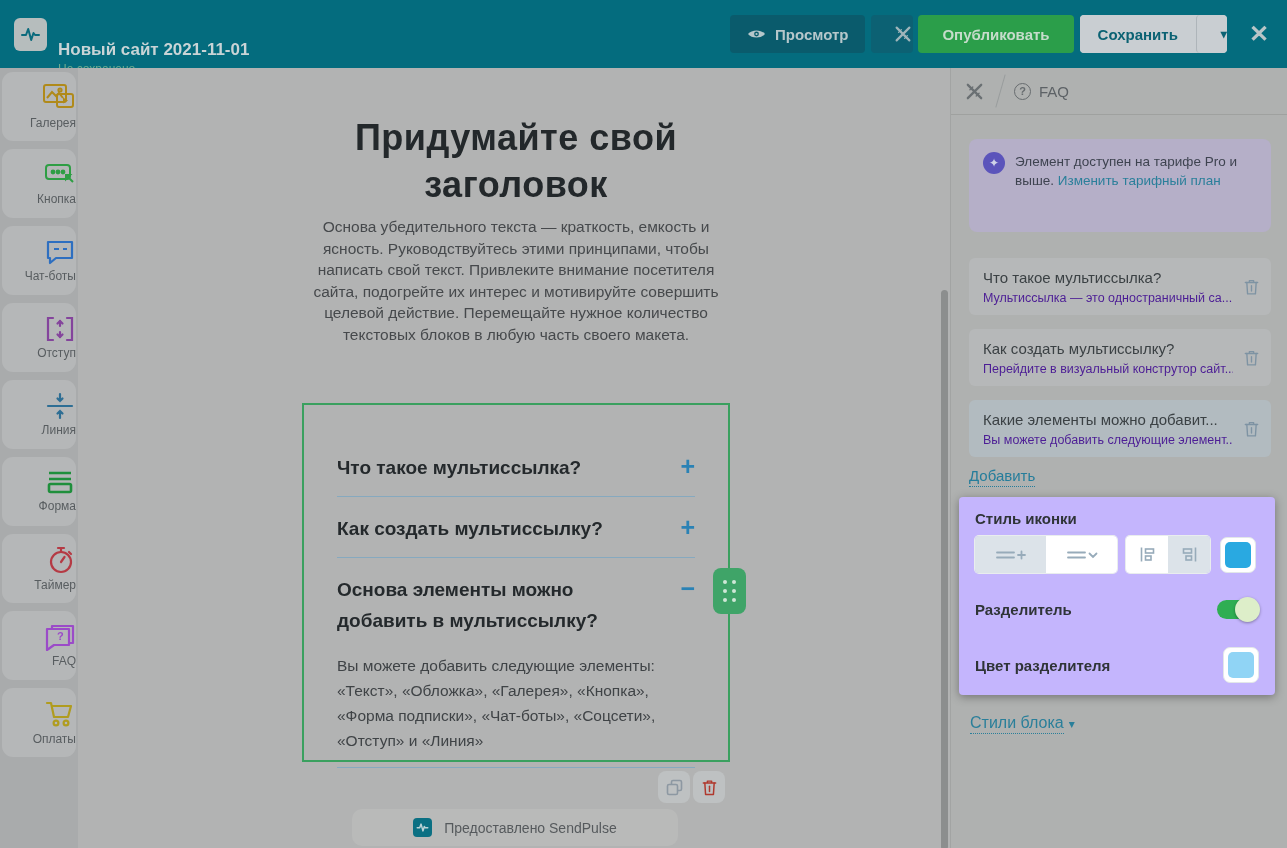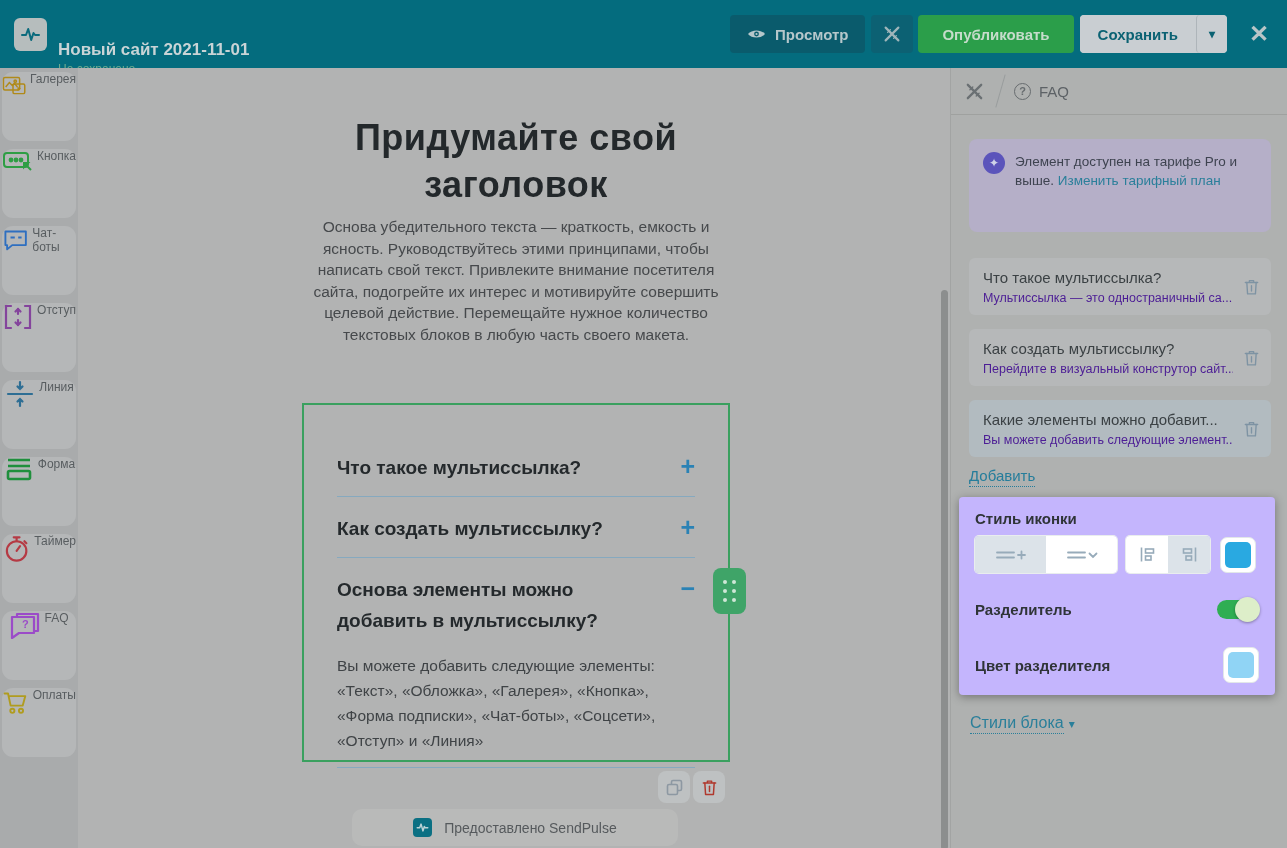--- a/index.html
+++ b/index.html
@@ -6,32 +6,32 @@
   html,body { width:1287px; height:848px; overflow:hidden; }
   body { font-family:"Liberation Sans", sans-serif; background:#b2b3b3; position:relative; }
 
   
   .topbar { position:absolute; left:0; top:0; width:1287px; height:68px; background:#046c7e; display:flex; align-items:center; }
   .logo-tile { width:33px; height:33px; margin-left:14px; background:#b6bdbd; border-radius:6px; display:flex; align-items:center; justify-content:center; flex:0 0 auto; }
   .titleblock { margin-left:11px; }
   .apptitle { color:#c9d4d6; font-size:17px; font-weight:700; line-height:20px;margin-top:48px; }
   .save-status { color:#6da98d; font-size:12px; margin-top:2px; }
   .topbtns { margin-left:auto; display:flex; align-items:center; }
-  .tbtn { height:38px; border:none; border-radius:4px; font-family:inherit; font-size:15px; font-weight:700; display:flex; align-items:center; justify-content:center; cursor:pointer; }
+  .tbtn { height:38px; border:none; border-radius:4px; font-family:inherit; font-size:15px; font-weight:700; display:flex; align-items:center; justify-content:flex-end; cursor:pointer; }
   .btn-preview { background:#0a5b6c; color:#b6c7cb; padding:0 17px; gap:9px; }
   .btn-tools { background:#0c6173; width:42px; margin-left:6px; }
   .btn-publish { background:#2b9e4a; color:#c6dccb; padding:0 24px; margin-left:5px; }
   .savewrap { display:flex; margin-left:6px; background:#c9ced2; border-radius:4px; overflow:hidden; }
   .btn-save { background:#c9ced2; color:#0b6273; padding:0 18px; }
   .btn-savecaret { background:#c9ced2; color:#0b6273; width:31px; border-left:1px solid #aeb5ba; font-size:12px; }
   .btn-close { background:transparent; border:none; color:#b9c5c7; font-size:24px; font-weight:700; margin:0 18px 0 22px; cursor:pointer; line-height:1; }
 
   
   .sidebar { position:absolute; left:0; top:68px; width:78px; height:780px; background:#a9abac; display:flex; flex-direction:column; gap:8px; padding-top:4px; }
-  .side-tile { width:74px; height:69px; margin-left:2px; background:#b5b7b8; border-radius:11px; display:flex; flex-direction:row; align-items:flex-start; justify-content:center; gap:3px; cursor:pointer; }
+  .side-tile { width:74px; height:69px; margin-left:2px; background:#b5b7b8; border-radius:11px; display:flex; flex-direction:column; align-items:flex-end; justify-content:center; gap:3px; cursor:pointer; }
   .side-label { font-size:12px; color:#585d60; }
 
   
   .canvas { position:absolute; left:78px; top:68px; width:872px; height:780px; background:#b2b3b3; }
   .page-heading { position:absolute; left:222px; top:46px; width:432px; text-align:center; font-size:36px; font-weight:700; color:#23282b; line-height:47px; letter-spacing:.5px; }
   .page-intro { position:absolute; left:232px; top:148px; width:412px; text-align:center; font-size:15.5px; color:#46494c; line-height:21.5px; }
   .faq-block { position:absolute; left:224px; top:335px; width:428px; height:359px; border:2px solid #3aa05f; padding:0 33px; }
   .faq-row { display:flex; justify-content:space-between; align-items:flex-start; }
   .faq-q { font-size:19px; font-weight:700; color:#24292c; line-height:31px; }
   .faq-toggle { color:#2a82b5; font-size:25px; font-weight:700; line-height:28px; cursor:pointer; }

